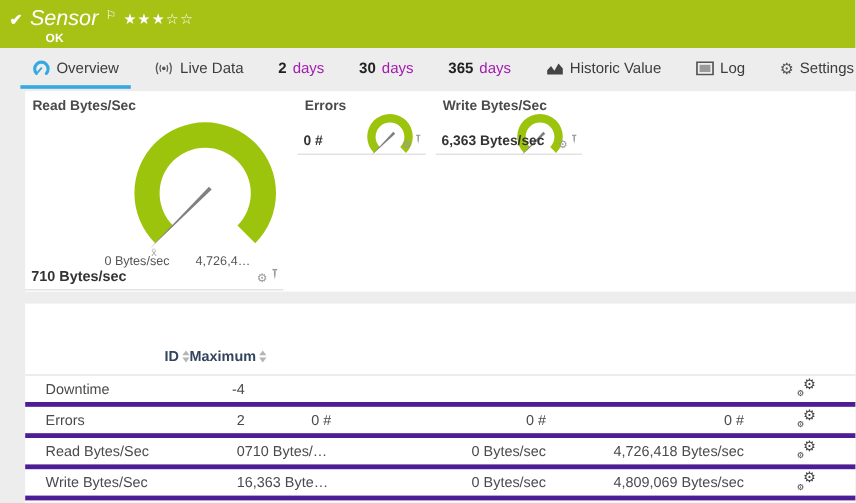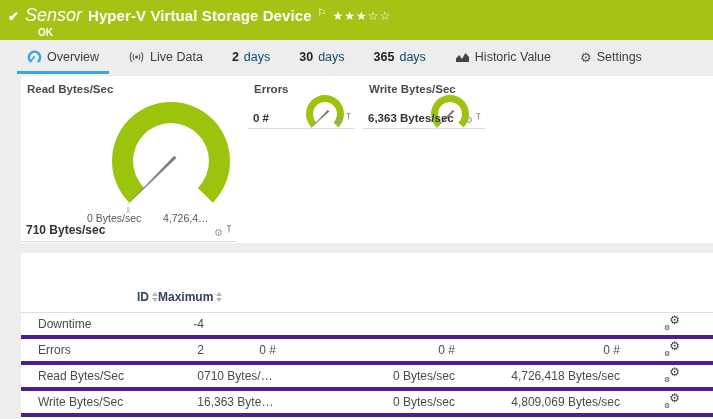--- a/index.html
+++ b/index.html
@@ -15,21 +15,21 @@
   .flag { font-size:10px; position:relative; top:-5px; }
   .stars { font-size:12px; letter-spacing:1px; position:relative; top:-1px; }
   .sensor-status { font-size:10px; font-weight:bold; margin-left:30px; margin-top:1px; }
 
   
   .tabs { display:flex; align-items:stretch; height:34px; padding-left:17px; font-size:12.5px; }
   .tab { display:flex; align-items:center; gap:5px; padding:0 10px; margin-right:9px;
          color:#3c3c3c; cursor:pointer; white-space:nowrap; }
   .tab.active { border-bottom:3px solid #36a9e1; padding-top:3px; }
   .tab .num { font-weight:bold; color:#222; }
-  .tab .unit { color:#0c4a6e; }
+  .tab .unit { color:#a21caf; }
   .tab svg { display:block; }
   .gear-glyph { font-size:13px; color:#555; line-height:1; }
 
   
   .panel { background:#fff; margin-left:21px; width:692px; position:relative; }
   #gauges-panel { height:167px; margin-top:2px; }
   #table-panel  { margin-top:10px; height:166px; }
 
   
   .gcell { position:absolute; top:0; border-bottom:1px solid #dcdcdc; }
@@ -65,21 +65,20 @@
   .gears .g-big { position:absolute; right:0; top:-3px; font-size:12px; }
   .gears .g-small { position:absolute; left:0; bottom:-2px; font-size:7px; }
 </style>
 </head>
 <body>
 
 <div class="sensor-bar">
   <div class="sensor-line1">
     <span class="check">✔</span>
     <span class="sensor-kind">Sensor</span>
-    <span class="sensor-title">Hyper-V Virtual Storage Device</span>
     <span class="flag">⚐</span>
     <span class="stars">★★★☆☆</span>
   </div>
   <div class="sensor-status">OK</div>
 </div>
 
 <div class="tabs">
   <div class="tab active">
     <span>
         <svg width="15" height="14" viewBox="0 0 15 14">
@@ -110,20 +109,29 @@
     <span class="num">365</span>
     <span class="unit">days</span>
   </div>
   <div class="tab">
     <span>
         <svg width="15" height="12" viewBox="0 0 15 12">
       <path d="M1 11 L1 7.5 L4.2 4 L7 8 L10.4 2 L14 6 L14 11 Z" fill="#444"></path>
     </svg>
       </span>
     <span>Historic Value</span>
+  </div>
+  <div class="tab">
+    <span>
+        <svg width="15" height="12" viewBox="0 0 15 12">
+      <rect x="0.8" y="0.8" width="13.4" height="10.4" fill="none" stroke="#555" stroke-width="1.4"></rect>
+      <rect x="3" y="3" width="9" height="6" fill="#9a9a9a"></rect>
+    </svg>
+      </span>
+    <span>Log</span>
   </div>
   <div class="tab">
     <span class="gear-glyph">⚙</span>
     <span>Settings</span>
   </div>
 </div>
 
 <div class="panel" id="gauges-panel">
 
   <div class="gcell" id="cell-read">

